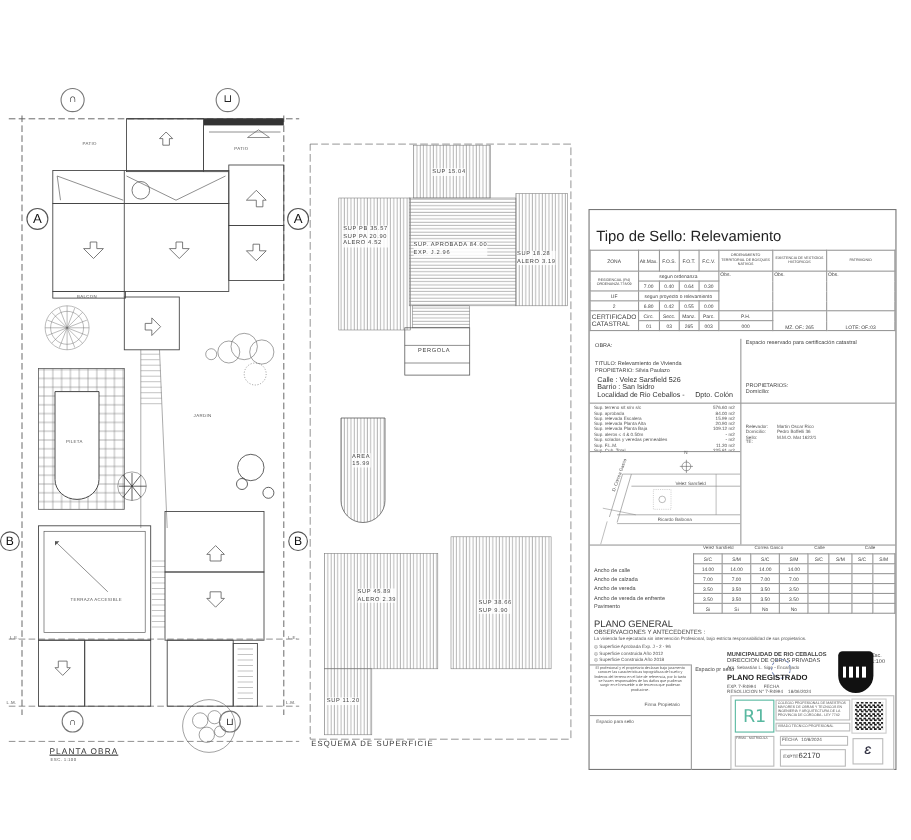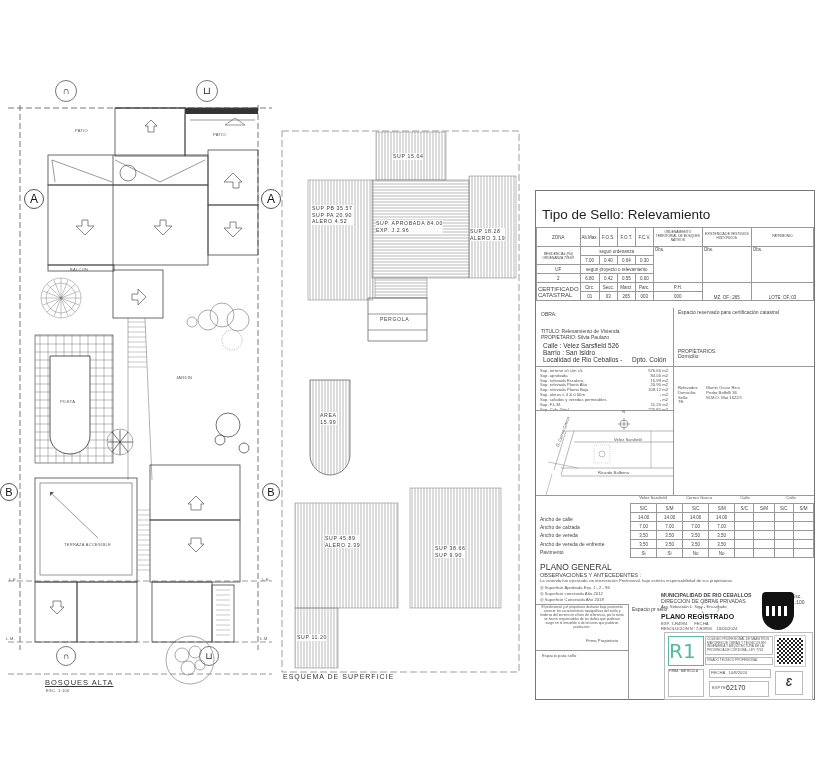--- a/index.html
+++ b/index.html
@@ -164,21 +164,21 @@
   <span class="lbl" style="left:213px;top:52px;">PATIO</span>
   <span class="lbl" style="left:70px;top:187px;">BALCON</span>
   <span class="lbl" style="left:176px;top:295px;">JARDIN</span>
   <span class="lbl" style="left:60px;top:319px;">PILETA</span>
   <span class="lbl" style="left:64px;top:462px;">TERRAZA ACCESIBLE</span>
   <span class="lbl" style="left:9px;top:497px;">L.E.</span>
   <span class="lbl" style="left:262px;top:497px;">L.E.</span>
   <span class="lbl" style="left:6px;top:556px;">L.M.</span>
   <span class="lbl" style="left:260px;top:556px;">L.M.</span>
 
-  <div class="cap" style="left:45px;top:598px;text-decoration:underline;font-size:7.5px;">BOSQUES ALTA</div>
+  <div class="cap" style="left:45px;top:598px;text-decoration:underline;font-size:7.5px;">PLANTA OBRA</div>
   <div class="lbl" style="left:46px;top:608px;">ESC. 1:100</div>
 </div>
 
 <div class="abs" style="left:280px;top:125px;width:250px;height:575px;">
   <svg width="250" height="575" viewBox="280 125 250 575">
     <defs>
       <pattern id="vh" width="3" height="6" patternUnits="userSpaceOnUse">
         <line x1="1" y1="0" x2="1" y2="6" stroke="#8a8a8a" stroke-width="0.6"></line>
       </pattern>
       <pattern id="hh" width="6" height="3" patternUnits="userSpaceOnUse">
@@ -479,21 +479,21 @@
   <div class="abs tiny" style="left:125px;top:414px;">Arq. Sebastián L. Sigo - Encargado</div>
   <div class="abs" style="left:165px;top:408px;width:16px;height:16px;border-radius:50%;border:1px dashed #7a8ec0;"></div>
   <div class="abs" style="left:125px;top:422px;font-size:7px;font-weight:bold;color:#222;">PLANO REGISTRADO</div>
   <div class="abs tiny" style="left:125px;top:431px;"><span>EXP.</span> <span>7-R4994</span> &nbsp;&nbsp;&nbsp;&nbsp; <span>FECHA</span></div>
   <div class="abs tiny" style="left:125px;top:436px;"><span>RESOLUCION N°</span> <span>7-R4994</span> &nbsp;&nbsp; <span>18/06/2024</span></div>
   <div class="abs" style="left:226px;top:401px;width:32px;height:38px;background:#111;border-radius:4px 4px 16px 16px;">
     <div style="position:absolute;left:4px;top:14px;width:24px;height:10px;background:repeating-linear-gradient(90deg,#fff 0 3px,#111 3px 6px);"></div>
   </div>
 
   <div class="abs" style="left:128px;top:441px;width:147px;height:66px;border:1px solid #bbb;">
-    <div class="abs" style="left:3px;top:3px;width:34px;height:28px;border:1px solid #58b8a0;color:#58b8a0;font-size:20px;line-height:28px;font-family:'DejaVu Sans',sans-serif;">R1</div>
+    <div class="abs" style="left:3px;top:3px;width:34px;height:28px;border:1px solid #58b8a0;color:#58b8a0;font-size:16px;line-height:28px;text-align:center;font-family:'DejaVu Sans',sans-serif;">R1</div>
     <div class="abs tiny" style="left:40px;top:3px;width:64px;font-size:3.2px;border:1px solid #bbb;padding:1px;">COLEGIO PROFESIONAL DE MAESTROS MAYORES DE OBRAS Y TECNICOS EN INGENIERIA Y ARQUITECTURA DE LA PROVINCIA DE CORDOBA - LEY 7742</div>
     <div class="abs tiny" style="left:40px;top:24px;width:64px;font-size:3.2px;border:1px solid #bbb;padding:1px;">VISADO TECNICO PROFESIONAL</div>
     <div class="abs" style="left:110px;top:3px;width:26px;height:26px;background:repeating-conic-gradient(#222 0 25%, #fff 0 50%) 0 0/4px 4px;border:2px solid #fff;outline:1px solid #ccc;"></div>
     <div class="abs tiny" style="left:3px;top:36px;width:34px;height:26px;border:1px solid #bbb;font-size:3px;">FIRMA · MATRICULA</div>
     <div class="abs tiny" style="left:44px;top:36px;width:58px;border:1px solid #bbb;padding:1px;"><span>FECHA</span> &nbsp; <span>10/8/2024</span></div>
     <div class="abs" style="left:44px;top:48px;width:58px;height:14px;border:1px solid #bbb;">
       <span class="tiny" style="position:absolute;left:2px;top:4px;">EXPTE</span>
       <span style="position:absolute;left:16px;top:2px;font-size:7px;color:#333;">62170</span>
     </div>
     <div class="abs" style="left:110px;top:38px;width:26px;height:22px;border:1px solid #bbb;font-size:10px;text-align:center;line-height:22px;color:#334;font-style:italic;font-weight:bold;">Ɛ</div>

